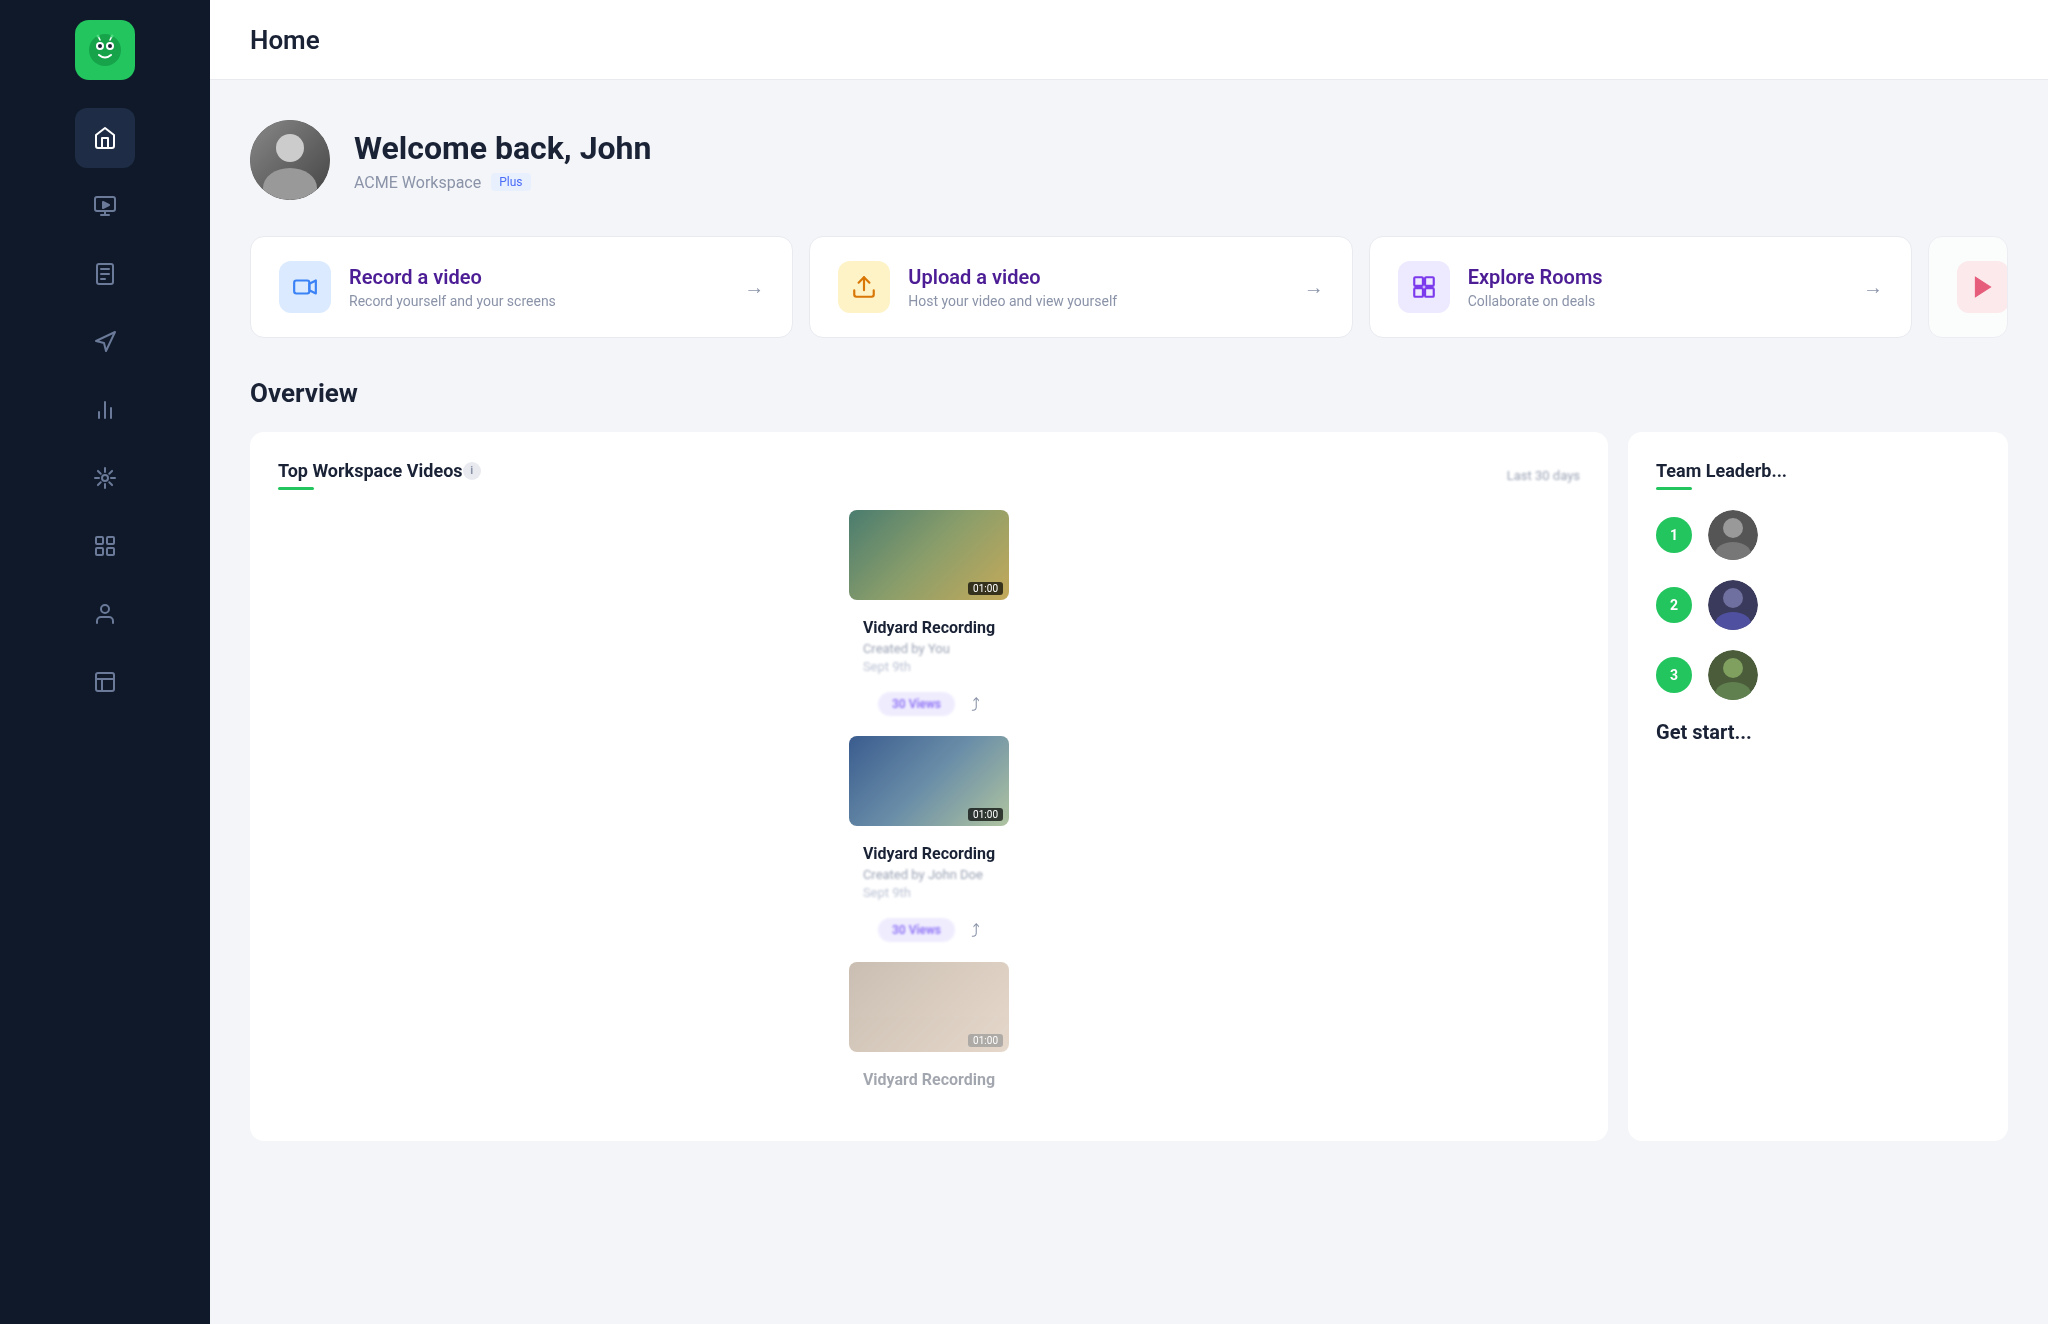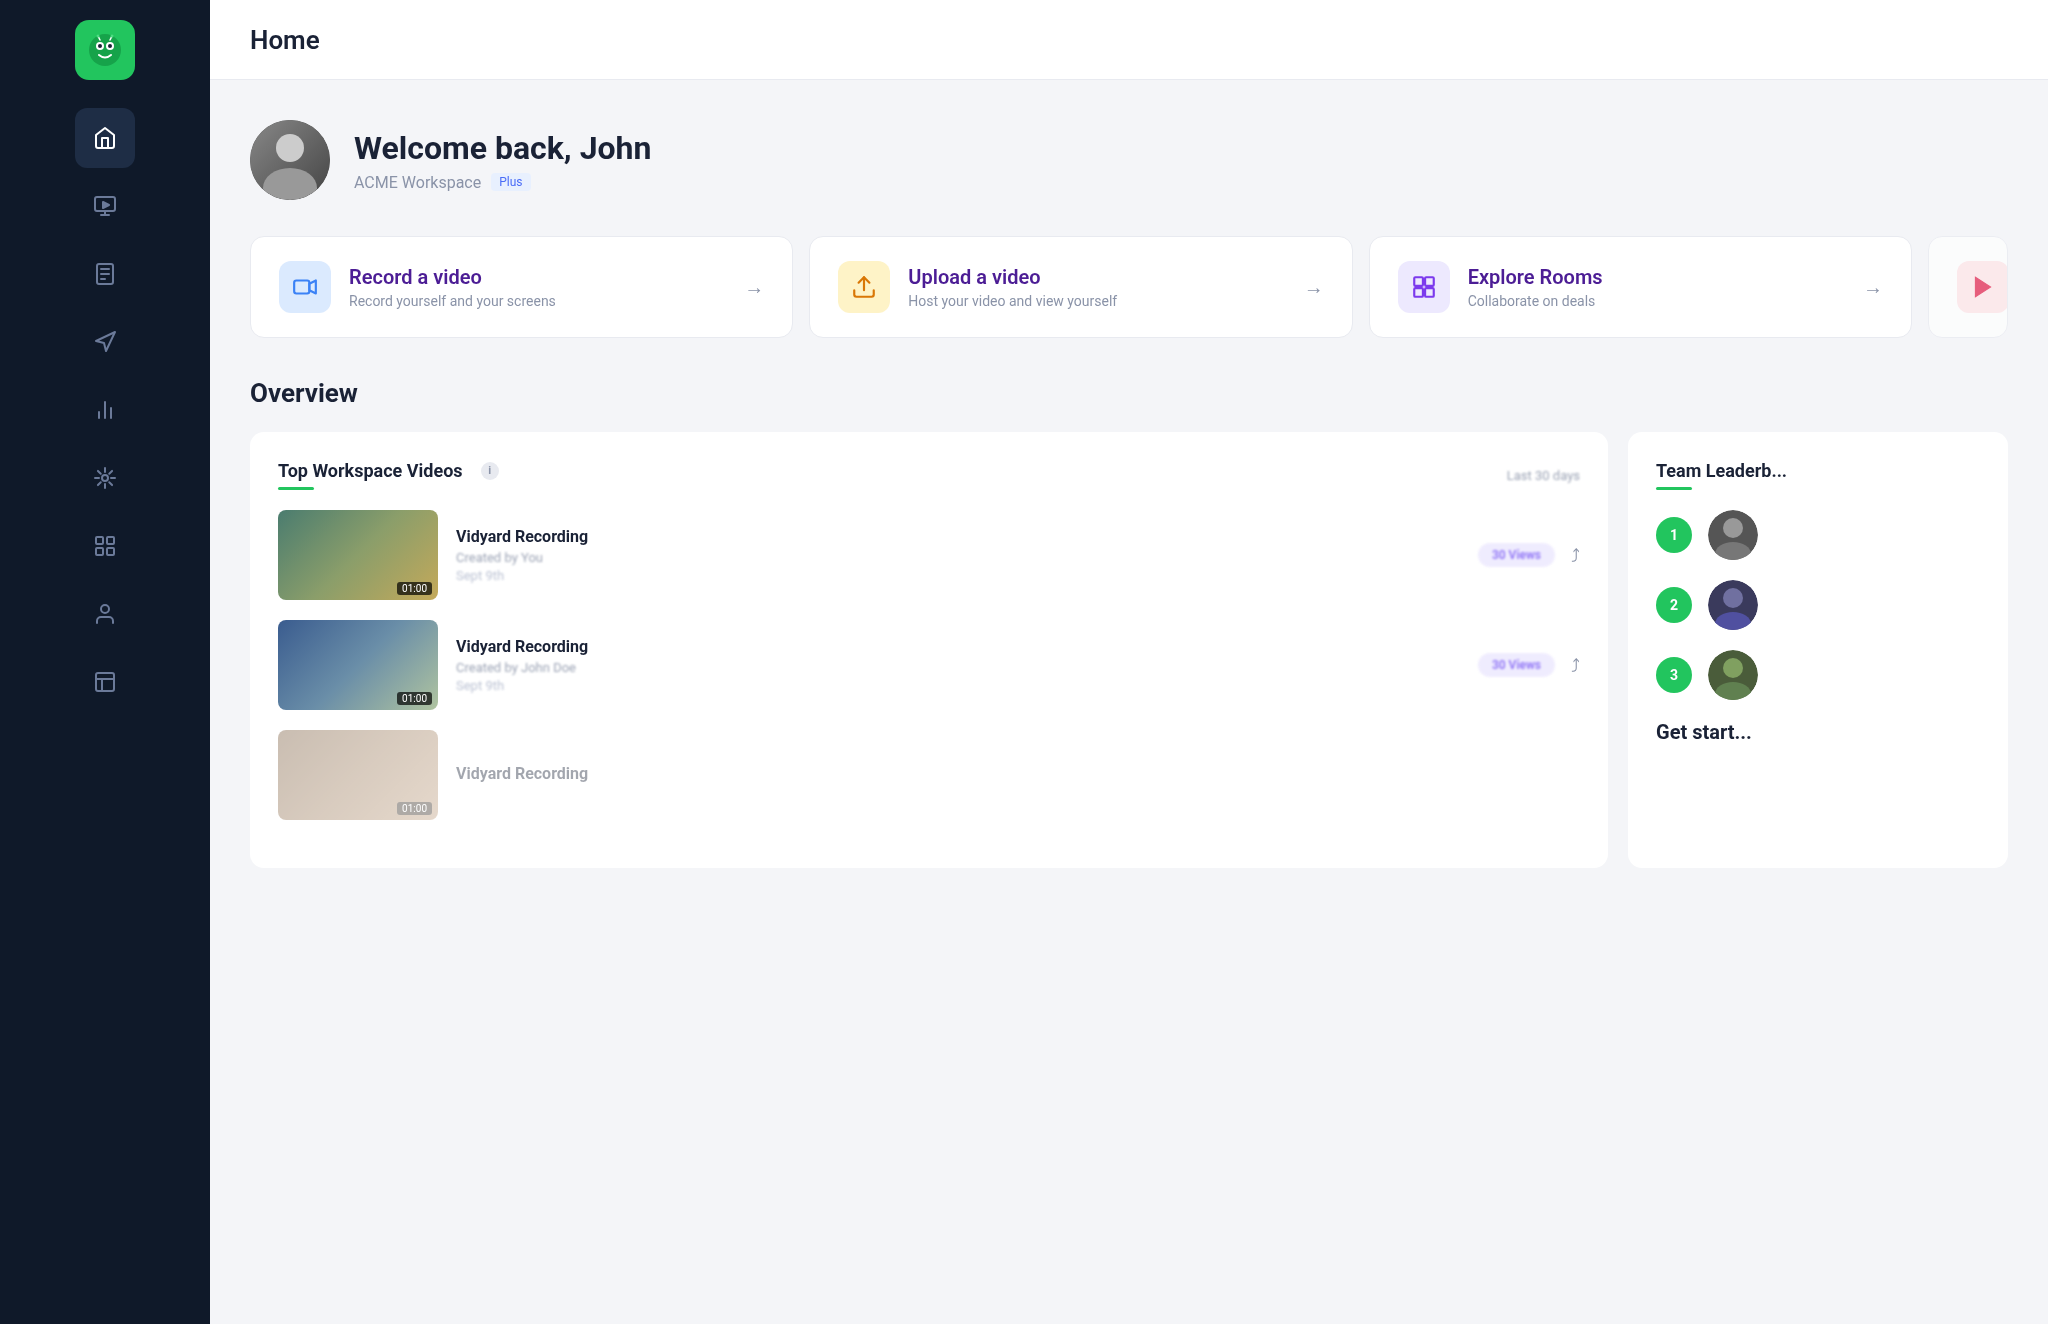--- a/index.html
+++ b/index.html
@@ -233,21 +233,21 @@
       align-items: center;
       justify-content: space-between;
       margin-bottom: 20px;
     }
     .panel-title {
       font-size: 18px;
       font-weight: 700;
       color: #1a2236;
       display: flex;
       align-items: center;
-      gap: 18px;
+      gap: 0;
     }
     .panel-title-underline {
       width: 36px;
       height: 3px;
       background: #22c55e;
       border-radius: 2px;
       margin-top: 6px;
     }
     .panel-action {
       font-size: 13px;
@@ -266,20 +266,21 @@
       font-size: 11px;
       font-weight: 700;
       cursor: pointer;
     }
 
     .video-item {
       display: flex;
       align-items: center;
       gap: 18px;
       margin-bottom: 20px;
+      flex-direction: column;
     }
     .video-thumb {
       width: 160px;
       height: 90px;
       border-radius: 8px;
       background: linear-gradient(135deg, #4a7c6f 0%, #8b9e6a 50%, #c4a95a 100%);
       flex-shrink: 0;
       position: relative;
       overflow: hidden;
     }

